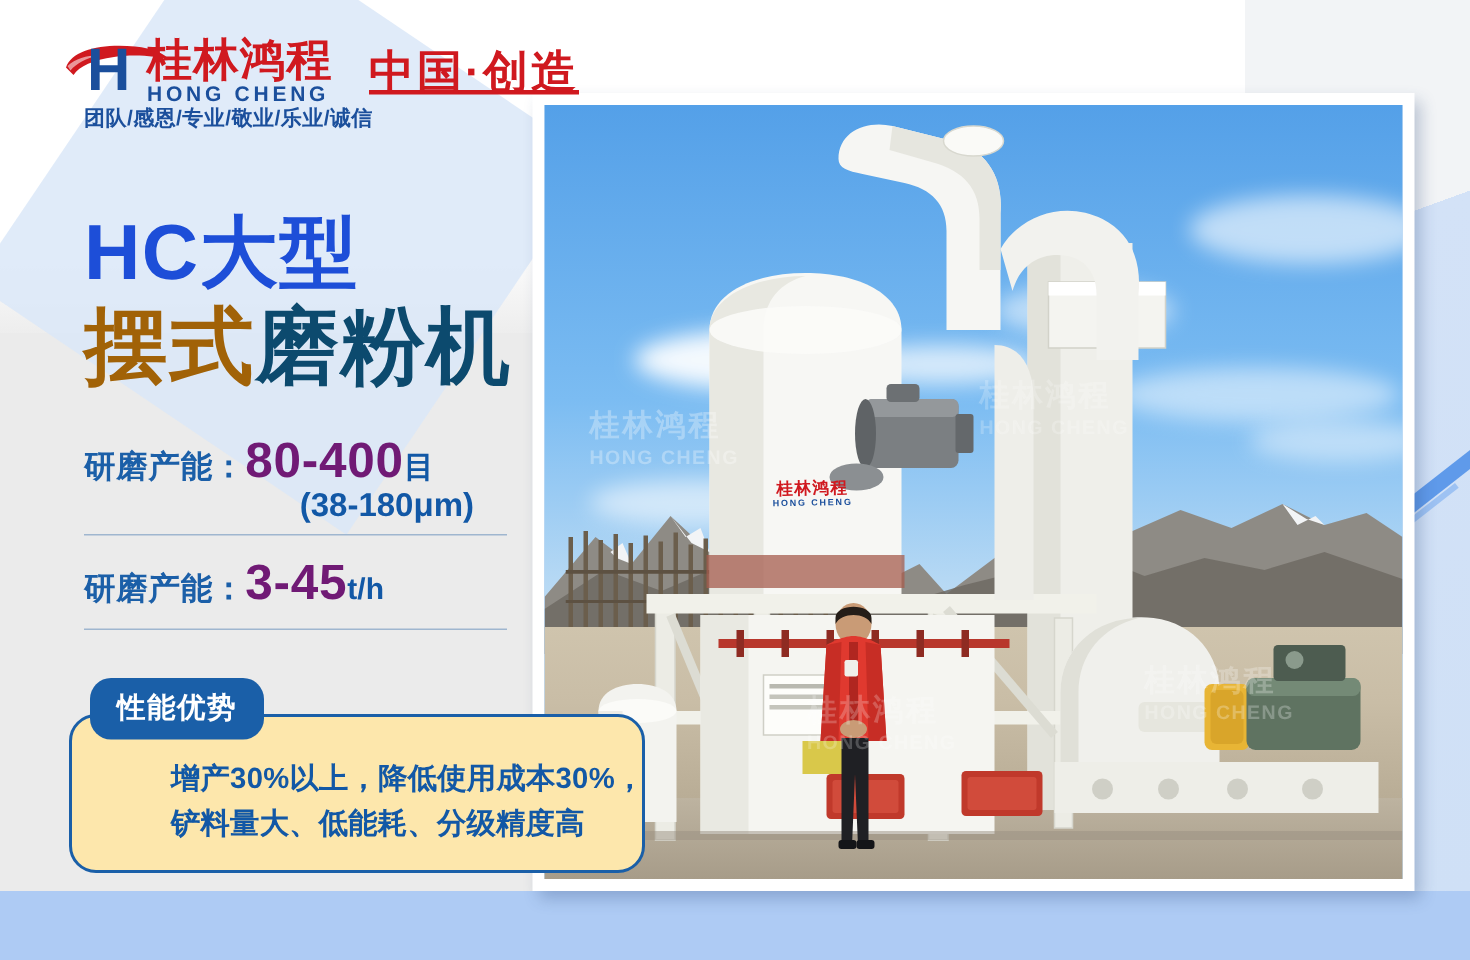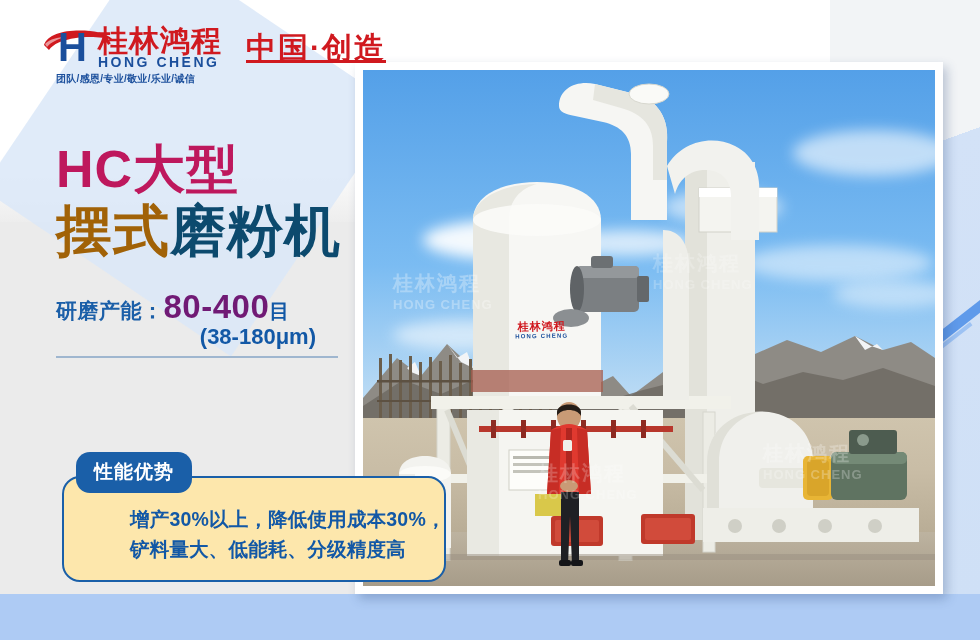--- a/index.html
+++ b/index.html
@@ -98,21 +98,21 @@
   }
   .logo-en {
     position:absolute; left:56px; top:30px;
     font-size:14px; font-weight:bold; line-height:14px;
     color:#1b4f9c;
     letter-spacing:2.5px;
     white-space:nowrap;
   }
   .logo-tag {
     position:absolute; left:14px; top:48px;
-    font-size:10px; line-height:11px;
+    font-size:14px; line-height:11px;
     color:#1b4f9c; font-weight:bold;
     letter-spacing:.3px;
     white-space:nowrap;
   }
   .slogan {
     margin-left:44px;
     font-size:30px; font-weight:bold;
     color:#d0191f;
     letter-spacing:2px;
     white-space:nowrap;
@@ -121,21 +121,21 @@
 
   
   .left-col {
     position:absolute; left:0; top:96px;
     width:400px; height:500px;
     z-index:5;
   }
   .title-1 {
     margin-left:56px; margin-top:44px;
     font-size:52px; font-weight:bold; line-height:58px;
-    color:#be185d;
+    color:#1d4ed8;
     letter-spacing:1px;
     white-space:nowrap;
   }
   .title-2 {
     margin-left:56px; margin-top:0px;
     font-size:56px; font-weight:bold; line-height:66px;
     letter-spacing:1px;
     white-space:nowrap;
   }
   .t2-dark { color:#a16207; }
@@ -154,21 +154,21 @@
   .spec-unit { font-size:20px; font-weight:bold; color:#1258a6; }
   .spec-sub {
     text-align:right;
     font-size:22px; font-weight:bold; color:#1258a6;
     padding-right:22px; margin-top:-2px;
   }
   .rule { height:1px; background:#9fb6cf; width:282px; }
 
   
   .feature {
-    position:absolute; left:62px; top:452px;
+    position:absolute; left:46px; top:452px;
     width:384px;
     z-index:7;
   }
   .feature-tab {
     position:relative; z-index:3;
     display:inline-block;
     background:#1a5fa8;
     color:#ffffff;
     font-size:19px; font-weight:bold;
     letter-spacing:1px;
@@ -318,20 +318,23 @@
 
     <div class="specs">
 
       <div class="spec-line">
         <span class="spec-label">研磨产能：</span><span class="spec-value">80-400</span><span class="spec-unit">目</span>
         <div class="spec-sub">(38-180μm)</div>
       </div>
 
       <div class="rule"></div>
 
+      <div class="spec-line" style="padding-top:12px;padding-bottom:12px;">
+        <span class="spec-label">研磨产能：</span><span class="spec-value">3-45</span><span class="spec-unit">t/h</span>
+      </div>
 
       <div class="rule"></div>
     </div>
   </div>
 
   <div class="feature">
     <div class="feature-tab">性能优势</div>
     <div class="feature-body">
       <div class="feature-text">增产30%以上，降低使用成本30%，</div>
       <div class="feature-text">铲料量大、低能耗、分级精度高</div>

